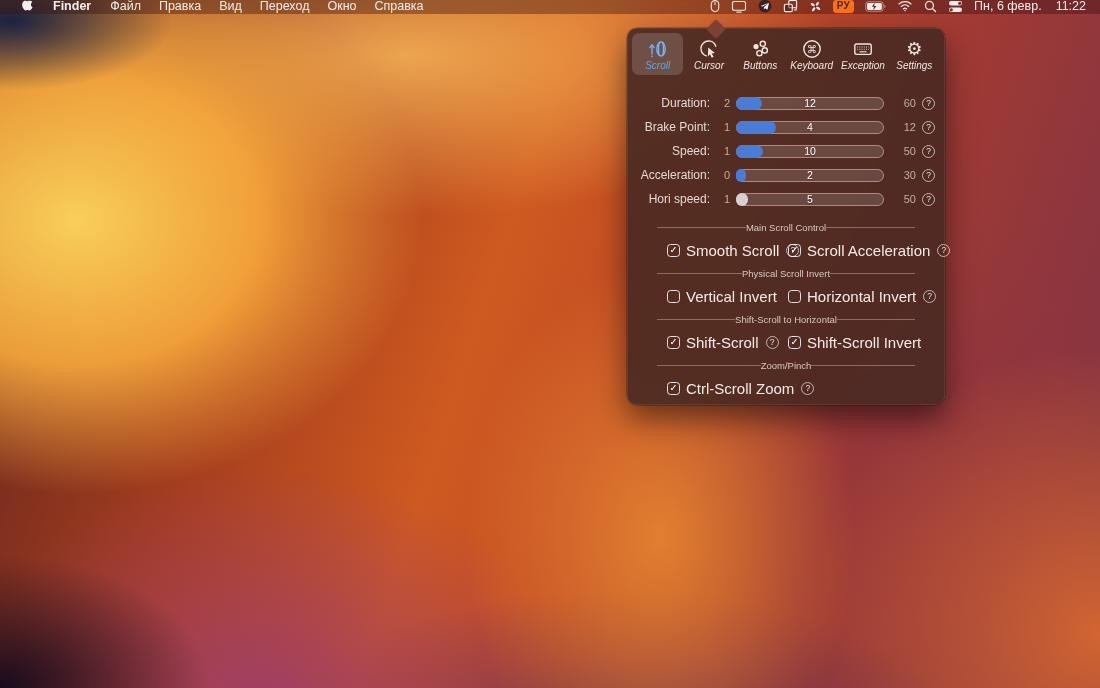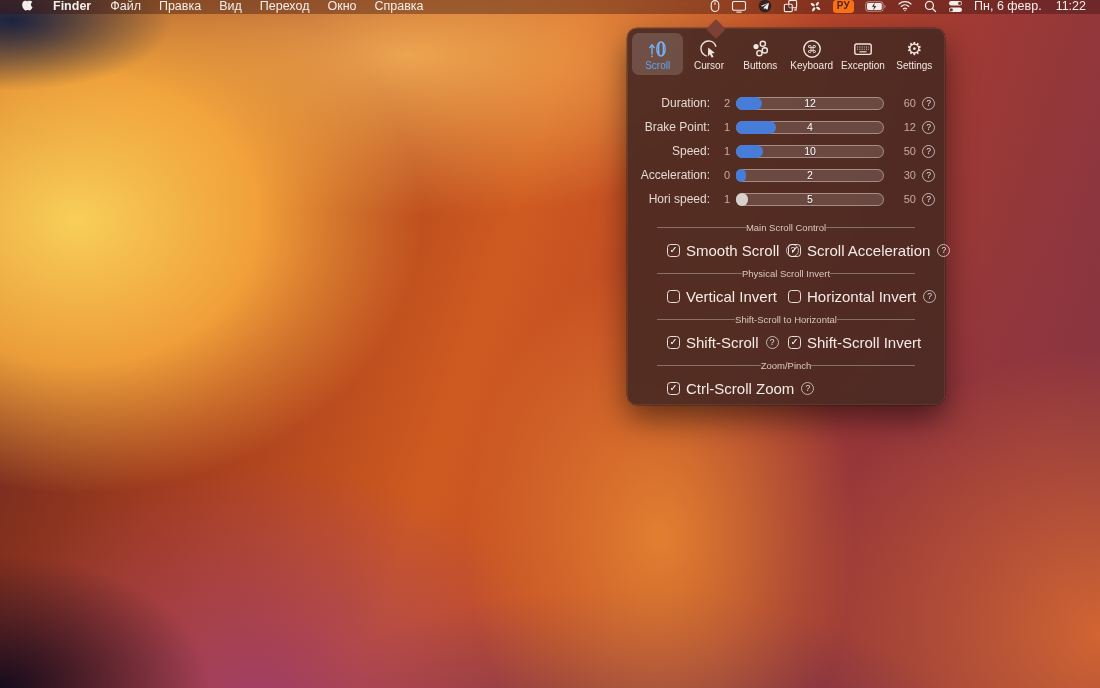--- a/index.html
+++ b/index.html
@@ -54,21 +54,21 @@
   }
   .tabbar{position:relative;z-index:1;display:flex;padding:5px 5px 0 5px;}
   .tab{
     flex:1;display:flex;flex-direction:column;align-items:center;justify-content:center;
     height:42px;border-radius:7px;color:#f0e6e1;cursor:default;
   }
   .tab.selected{background:rgba(255,255,255,.16);color:#76b2f8;}
   .tab.selected .tlabel{color:#5fa5f0;}
   .ticon{height:23px;display:flex;align-items:center;justify-content:center;}
   .ticon svg{display:block;}
-  .tlabel{font-size:10px;margin-top:0px;}
+  .tlabel{font-size:10px;margin-top:0px;font-style:italic;}
   .glyph-icon{font-size:18px;line-height:20px;}
   
   .sliders{margin-top:16px;padding:0 5px;}
   .srow{
     display:grid;grid-template-columns:78px 14px 148px 26px 13px;
     column-gap:6px;align-items:center;height:24px;
   }
   .slabel{font-size:12px;text-align:right;color:#e4d8d2;}
   .smin{font-size:11px;text-align:right;color:#c3aba3;}
   .smax{font-size:11px;text-align:right;color:#c3aba3;}

